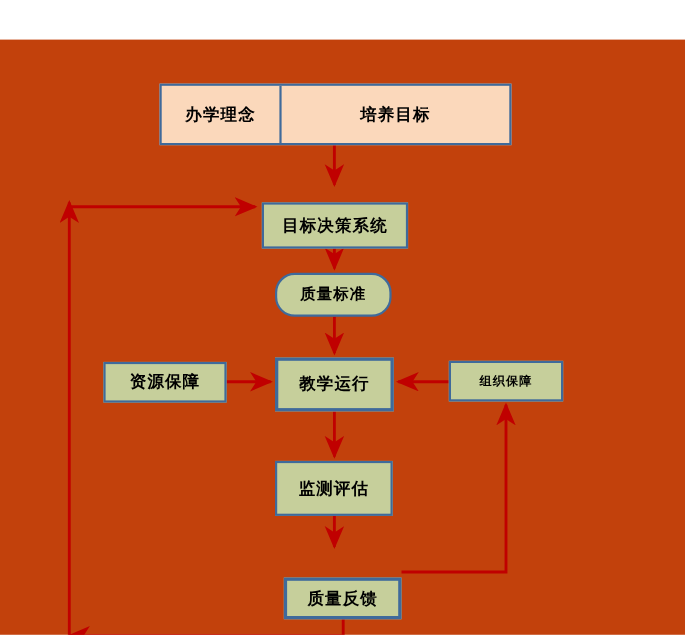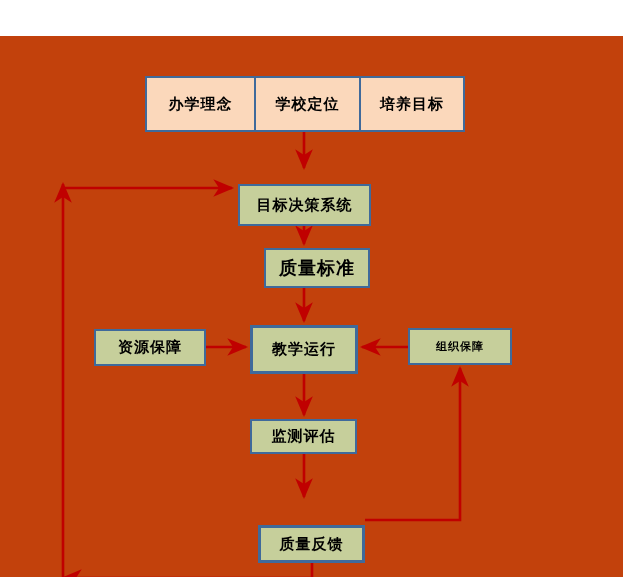--- a/index.html
+++ b/index.html
@@ -90,31 +90,30 @@
       <path d="M304,418 L304,461"></path>
       <path d="M365,484 L460,484 L460,332"></path>
       <path d="M312,503 L312,542 L63,542"></path>
       <path d="M63,542 L63,148"></path>
       <path d="M63,152 L232,152"></path>
     </g>
   </svg>
 
   <div class="top-group" style="left:145px; top:40px; width:320px; height:56px;">
     <div class="top-cell" style="width:107px;">办学理念</div>
-    <div class="top-cell" style="width:105px;">学校定位</div>
     <div class="top-cell" style="flex:1;">培养目标</div>
   </div>
 
   <div class="node node-green" style="left:238px; top:148px; width:133px; height:42px; font-size:15px;">目标决策系统</div>
 
-  <div class="node node-green" style="left:264px; top:212px; width:106px; height:40px; font-size:18px;">质量标准</div>
+  <div class="node node-green" style="left:250px; top:212px; width:106px; height:40px; font-size:14px;border-radius:18px;">质量标准</div>
 
   <div class="node node-green" style="left:94px; top:293px; width:112px; height:37px; font-size:15px;">资源保障</div>
 
   <div class="node node-green node-emph" style="left:250px; top:289px; width:108px; height:49px; font-size:15px;">教学运行</div>
 
   <div class="node node-green" style="left:408px; top:292px; width:104px; height:37px; font-size:11px;">组织保障</div>
 
-  <div class="node node-green" style="left:250px; top:383px; width:107px; height:35px; font-size:15px;">监测评估</div>
+  <div class="node node-green" style="left:250px; top:383px; width:107px; height:50px; font-size:15px;">监测评估</div>
 
   <div class="node node-green node-emph" style="left:258px; top:489px; width:107px; height:38px; font-size:15px;">质量反馈</div>
 
 </div>
 
 </body></html>

